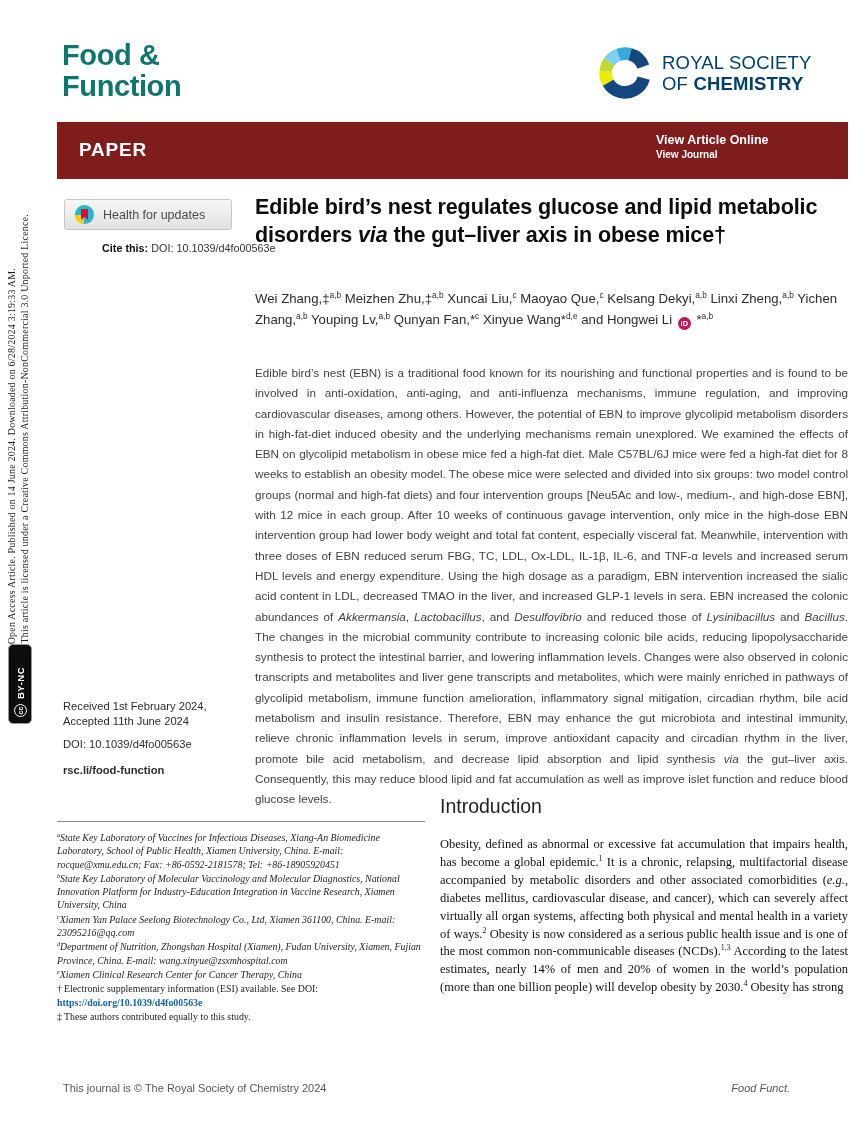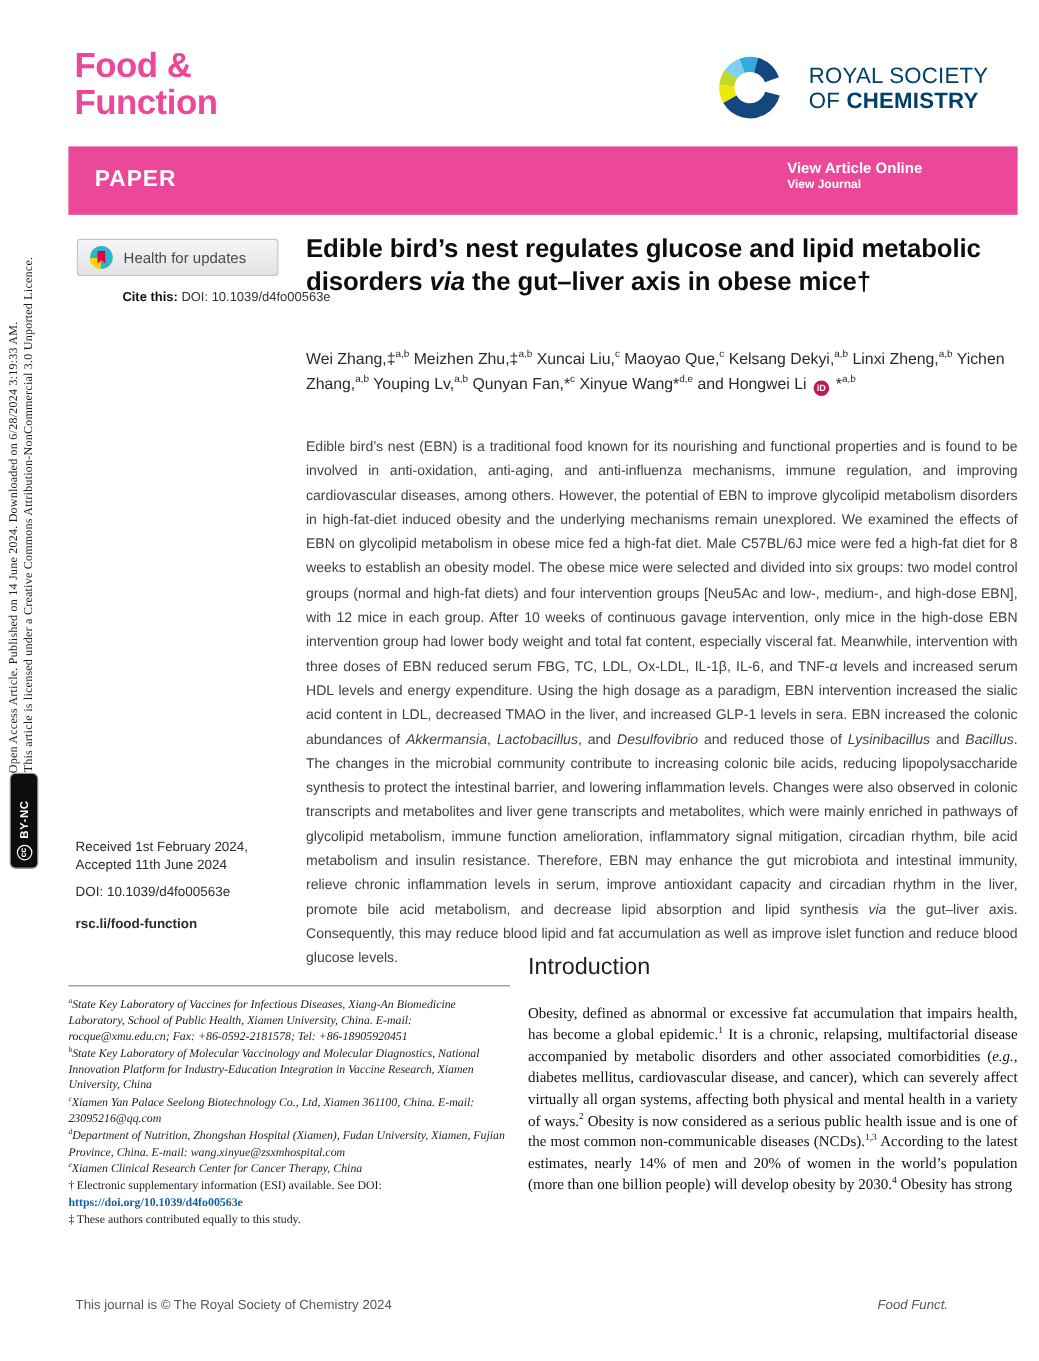--- a/index.html
+++ b/index.html
@@ -13,27 +13,27 @@
            font-family:"Liberation Serif", serif; font-size:10px; letter-spacing:.2px; color:#1d1d1d; white-space:nowrap; }
   .cc-wrap { position:absolute; left:-20px; top:672px; width:80px; height:24px; transform:rotate(-90deg); }
   .cc-badge { display:flex; align-items:center; gap:5px; width:80px; height:24px; background:#0d0d0d;
               border:1px solid #999; border-radius:5px; padding:0 6px; }
   .cc-circle { display:inline-block; width:13px; height:13px; border:1.4px solid #fff; border-radius:50%;
                color:#fff; font-size:7px; font-weight:700; text-align:center; line-height:11px; }
   .cc-text { color:#fff; font-size:9.5px; font-weight:700; letter-spacing:.5px; }
 
   
   .journal-title { position:absolute; left:62px; top:40px; font-size:29px; line-height:31px;
-                   font-weight:700; color:#ec4899; letter-spacing:-.4px; }
-  .rsc-logo { position:absolute; left:594px; top:42px; display:flex; align-items:center; gap:18px; }
+                   font-weight:700; color:#0f766e; letter-spacing:-.4px; }
+  .rsc-logo { position:absolute; left:594px; top:42px; display:flex; align-items:center; gap:6px; }
   .rsc-text { font-size:18.5px; line-height:21.5px; color:#003f6b; letter-spacing:.2px; }
   .rsc-text b { font-weight:700; }
 
   
-  .banner { position:absolute; left:57px; top:122px; width:791px; height:57px; background:#ec4899; }
+  .banner { position:absolute; left:57px; top:122px; width:791px; height:57px; background:#7f1d1d; }
   .banner-type { position:absolute; left:22px; top:17px; font-size:19px; font-weight:700; color:#fff; letter-spacing:.8px; }
   .banner-links { position:absolute; left:599px; top:11px; }
   .banner-links a { display:block; color:#fff; text-decoration:none; cursor:pointer; }
   .vao { font-size:12.5px; font-weight:700; }
   .vj  { font-size:10px; margin-top:2px;font-weight:bold; }
 
   
   .cfu-btn { position:absolute; left:64px; top:199px; width:168px; height:31px; display:flex; align-items:center; gap:9px;
              padding:0 10px; background:linear-gradient(#f6f6f6,#e2e2e2); border:1px solid #c6c6c6; border-radius:3px; cursor:pointer; }
   .cfu-icon { position:relative; width:19px; height:19px; border-radius:50%; background:#29b7cb; flex:0 0 auto; }

